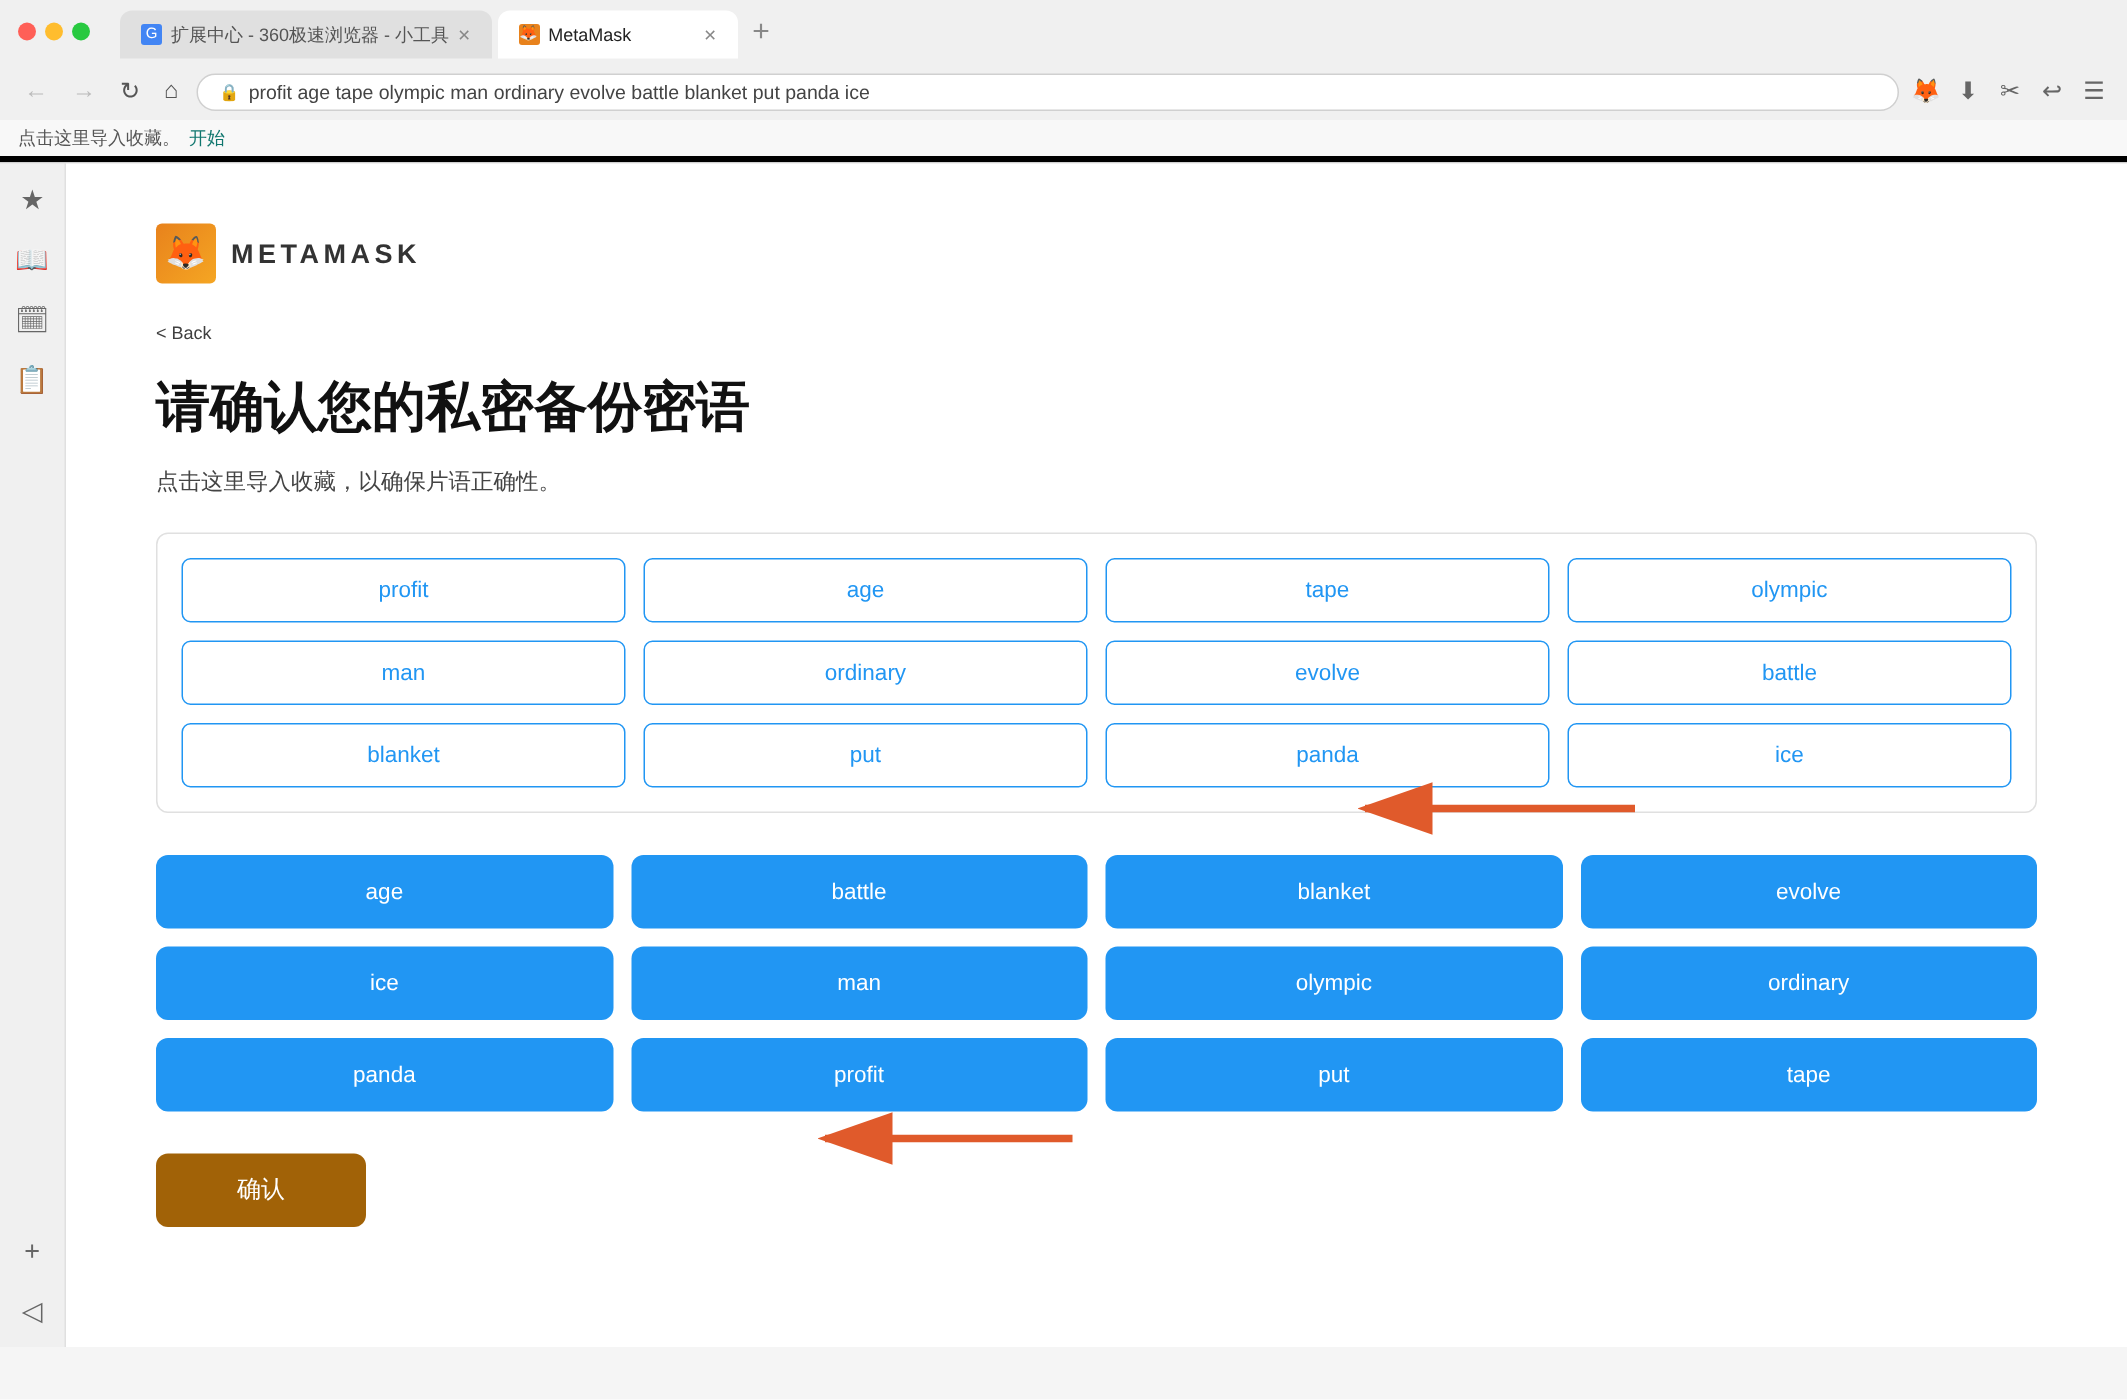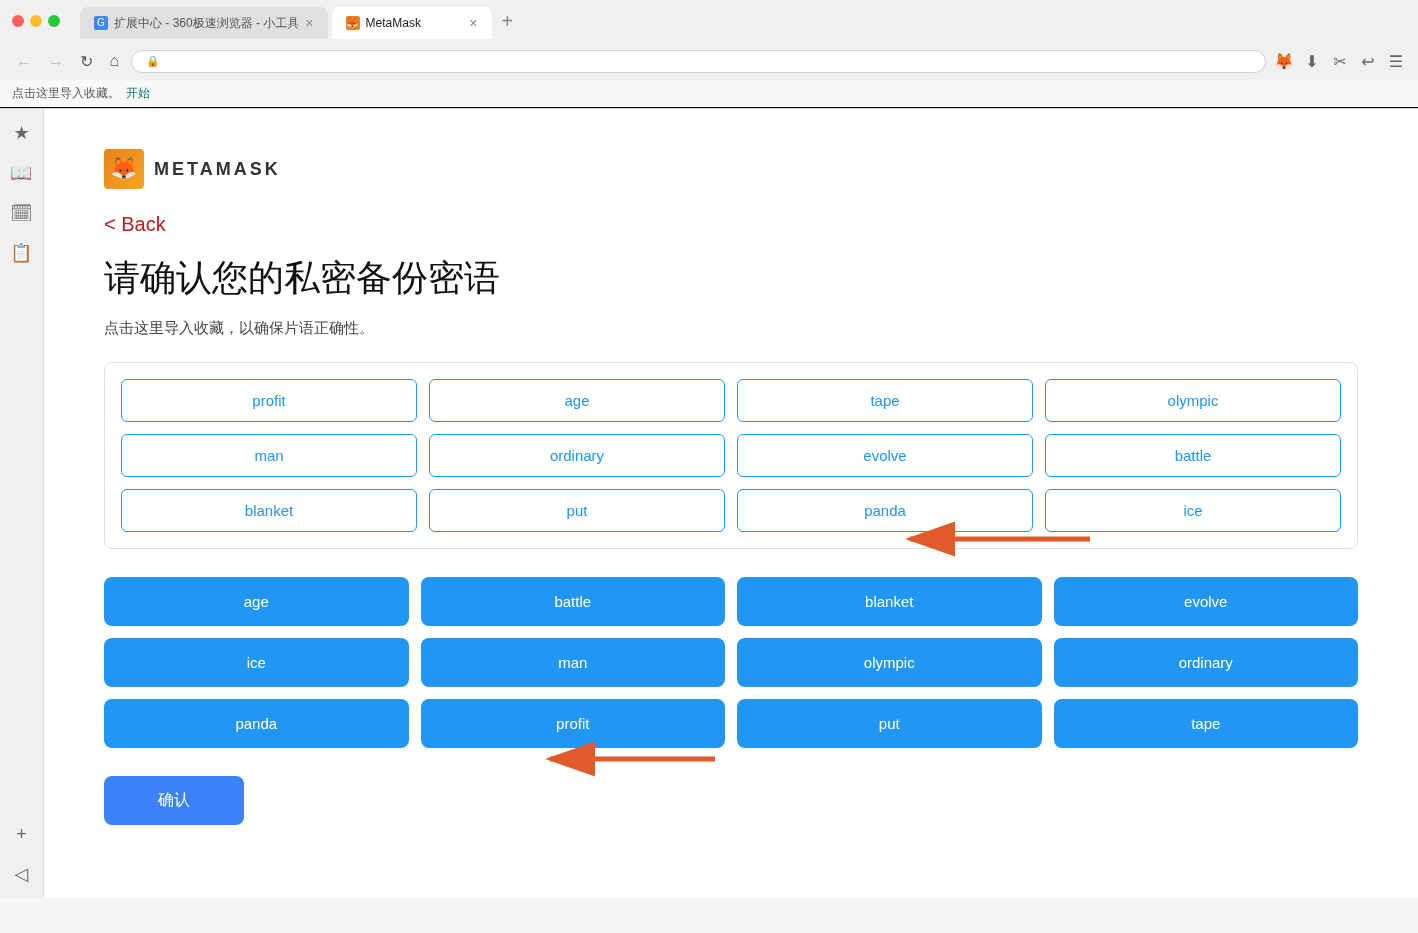--- a/index.html
+++ b/index.html
@@ -91,21 +91,21 @@
       display: flex; gap: 8px; align-items: center;
     }
     .browser-icon {
       width: 20px; height: 20px; display: flex; align-items: center; justify-content: center;
       color: #666; font-size: 16px; cursor: pointer;
     }
 
     
     .bookmarks-bar {
       background: #f8f8f8;
-      border-bottom: 1px solid #000000;
+      border-bottom: 4px solid #000000;
       padding: 4px 12px;
       font-size: 12px;
       color: #555;
       height: 28px;
       display: flex; align-items: center; gap: 6px;
     }
     .bookmarks-bar a { color: #0f766e; text-decoration: none; }
 
     
     .browser-layout {
@@ -149,27 +149,27 @@
       font-size: 22px;
     }
     .metamask-title {
       font-size: 18px;
       font-weight: 700;
       letter-spacing: 3px;
       color: #333;
     }
 
     .back-link {
-      color: #b91c1c; font-size: 20px; cursor: pointer; margin-bottom: 18px;
+      color: #404040; font-size: 12px; cursor: pointer; margin-bottom: 18px;
       display: inline-block;
     }
 
     .page-title {
       font-size: 36px;
-      font-weight: normal;
+      font-weight: bold;
       color: #111;
       margin-bottom: 16px;
     }
 
     .page-subtitle {
       font-size: 15px;
       color: #444;
       margin-bottom: 24px;
     }
 
@@ -209,21 +209,21 @@
       border: none;
       border-radius: 8px;
       padding: 16px 12px;
       font-size: 15px;
       cursor: pointer;
       transition: background 0.15s;
     }
 
     
     .confirm-btn {
-      background: #3b82f6;
+      background: #a16207;
       color: white;
       border: none;
       border-radius: 8px;
       padding: 14px 40px;
       font-size: 16px;
       cursor: pointer;
       min-width: 140px;
     }
 
     
@@ -263,20 +263,21 @@
     </div>
   </div>
 
   <div class="address-bar-row">
     <button class="nav-btn" disabled="">←</button>
     <button class="nav-btn" disabled="">→</button>
     <button class="nav-btn">↻</button>
     <button class="nav-btn">⌂</button>
     <div class="address-bar">
       <span class="address-lock">🔒</span>
+      <span class="address-text">profit age tape olympic man ordinary evolve battle blanket put panda ice</span>
     </div>
     <div class="browser-right-icons">
       <div class="browser-icon">🦊</div>
       <div class="browser-icon">⬇</div>
       <div class="browser-icon">✂</div>
       <div class="browser-icon">↩</div>
       <div class="browser-icon">☰</div>
     </div>
   </div>
 

